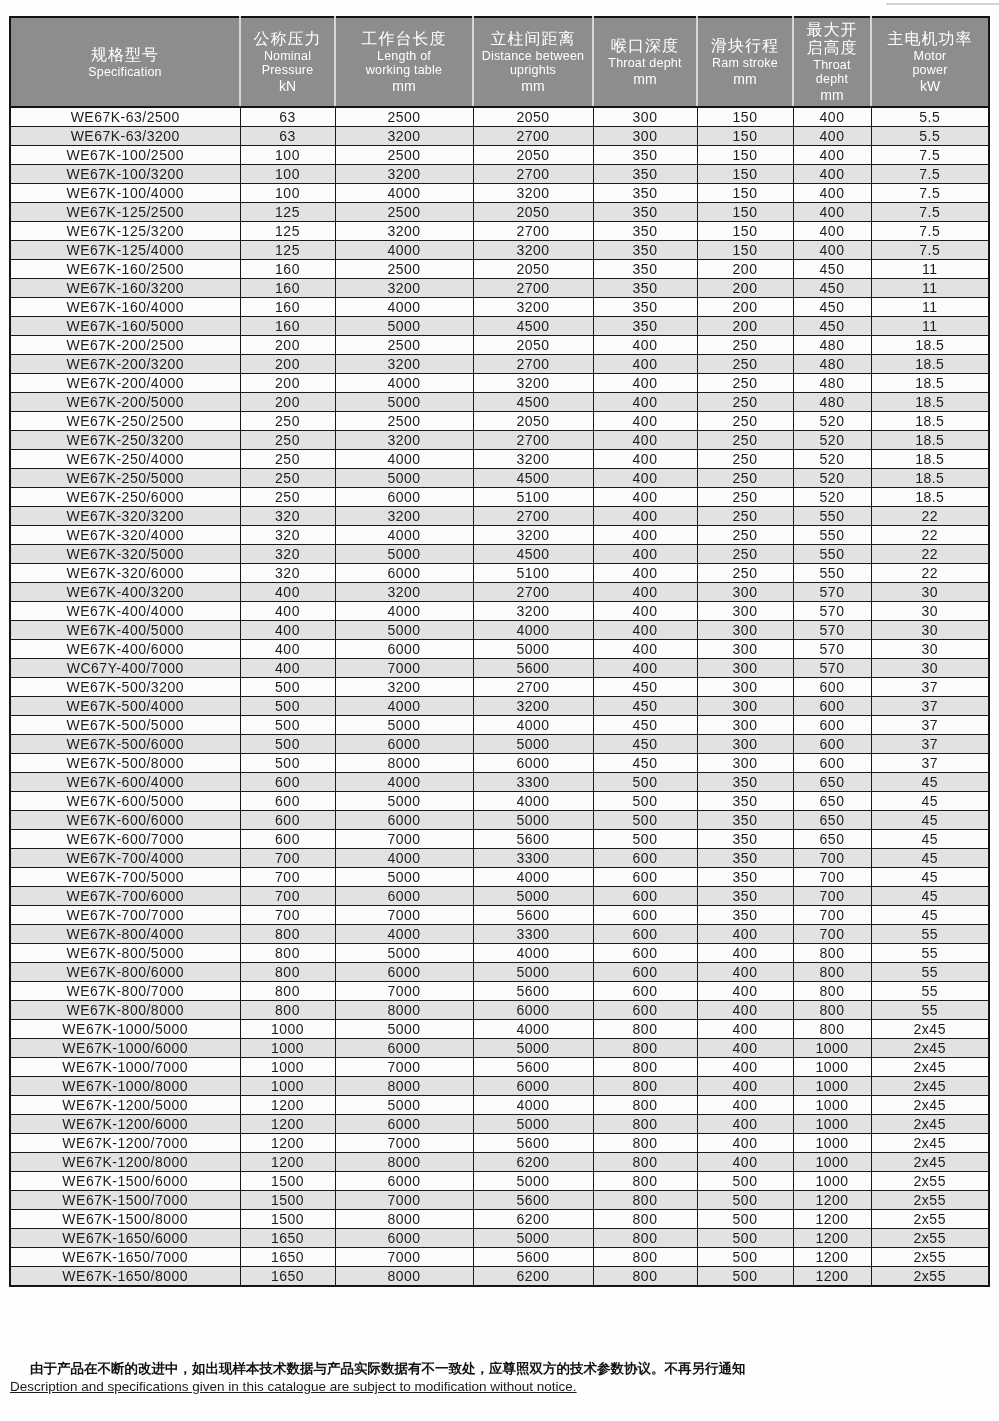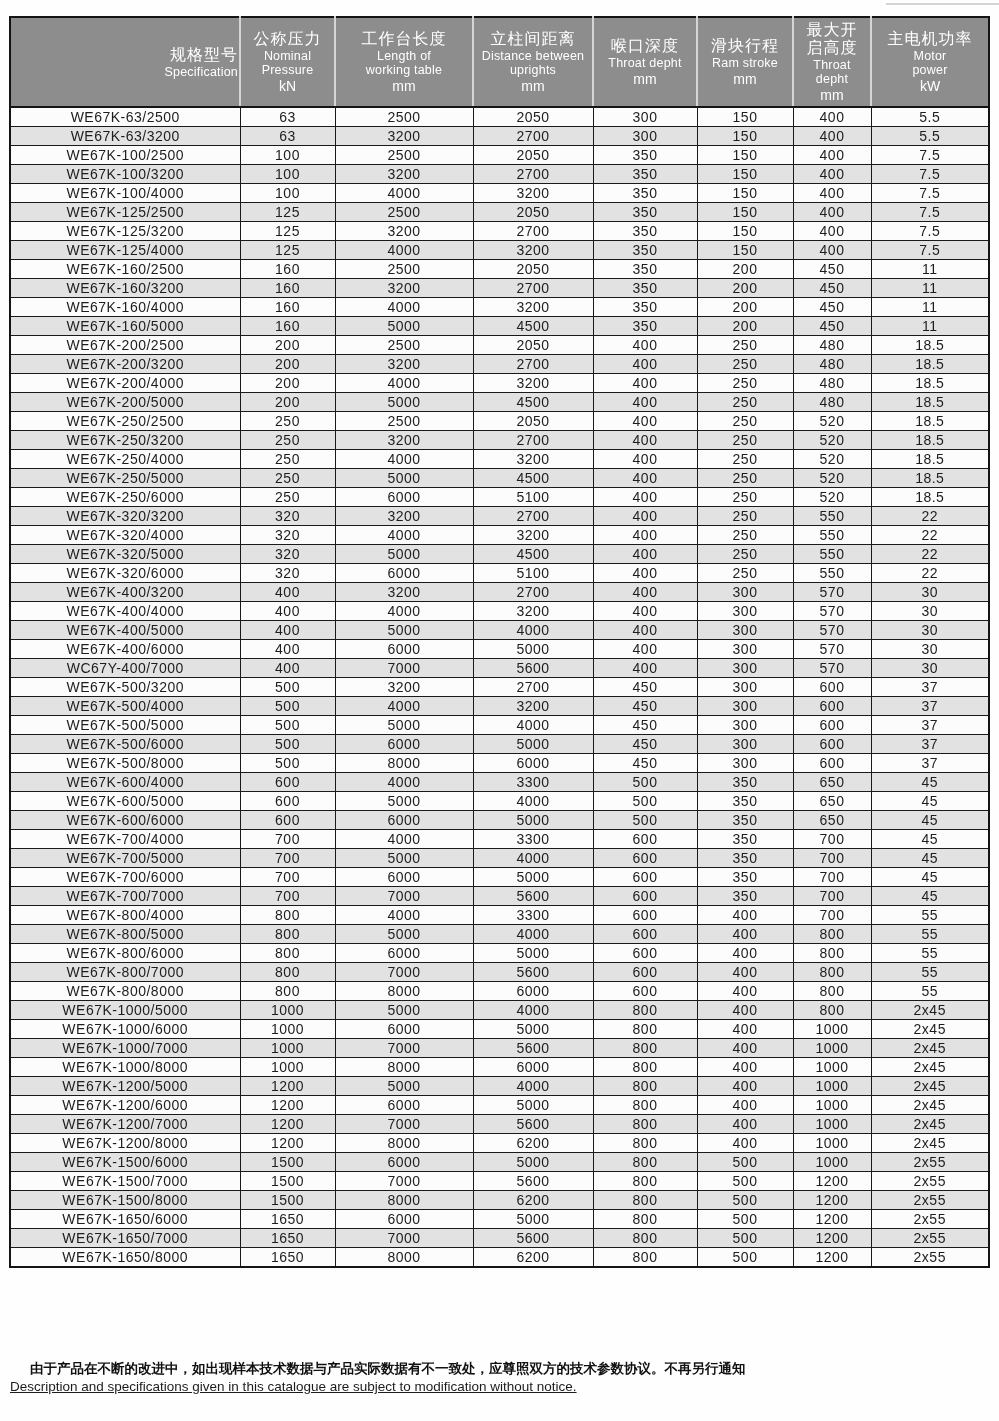--- a/index.html
+++ b/index.html
@@ -30,21 +30,21 @@
     background:var(--header-bg);
     color:var(--header-text);
     font-weight:normal;
     vertical-align:middle;
     text-align:center;
     height:88px;
     padding:0 1px;
     border-left:2px solid var(--header-divider);
     border-bottom:2.5px solid #141414;
   }
-  thead th:first-child{border-left:none;text-align:right;}
+  thead th:first-child{border-left:none;}
   thead th .cn{
     display:block;font-size:16px;line-height:18px;
     letter-spacing:1px;white-space:pre-line;
   }
   thead th .en{
     display:block;font-size:12.5px;line-height:14px;
     margin-top:1px;white-space:pre-line;letter-spacing:0.2px;
   }
   thead th .unit{
     display:block;font-size:14px;line-height:16px;margin-top:1px;
@@ -507,20 +507,30 @@
           <td>WE67K-600/6000</td>
           <td>600</td>
           <td>6000</td>
           <td>5000</td>
           <td>500</td>
           <td>350</td>
           <td>650</td>
           <td>45</td>
         </tr>
         <tr>
+          <td>WE67K-600/7000</td>
+          <td>600</td>
+          <td>7000</td>
+          <td>5600</td>
+          <td>500</td>
+          <td>350</td>
+          <td>650</td>
+          <td>45</td>
+        </tr>
+        <tr>
           <td>WE67K-700/4000</td>
           <td>700</td>
           <td>4000</td>
           <td>3300</td>
           <td>600</td>
           <td>350</td>
           <td>700</td>
           <td>45</td>
         </tr>
         <tr>

